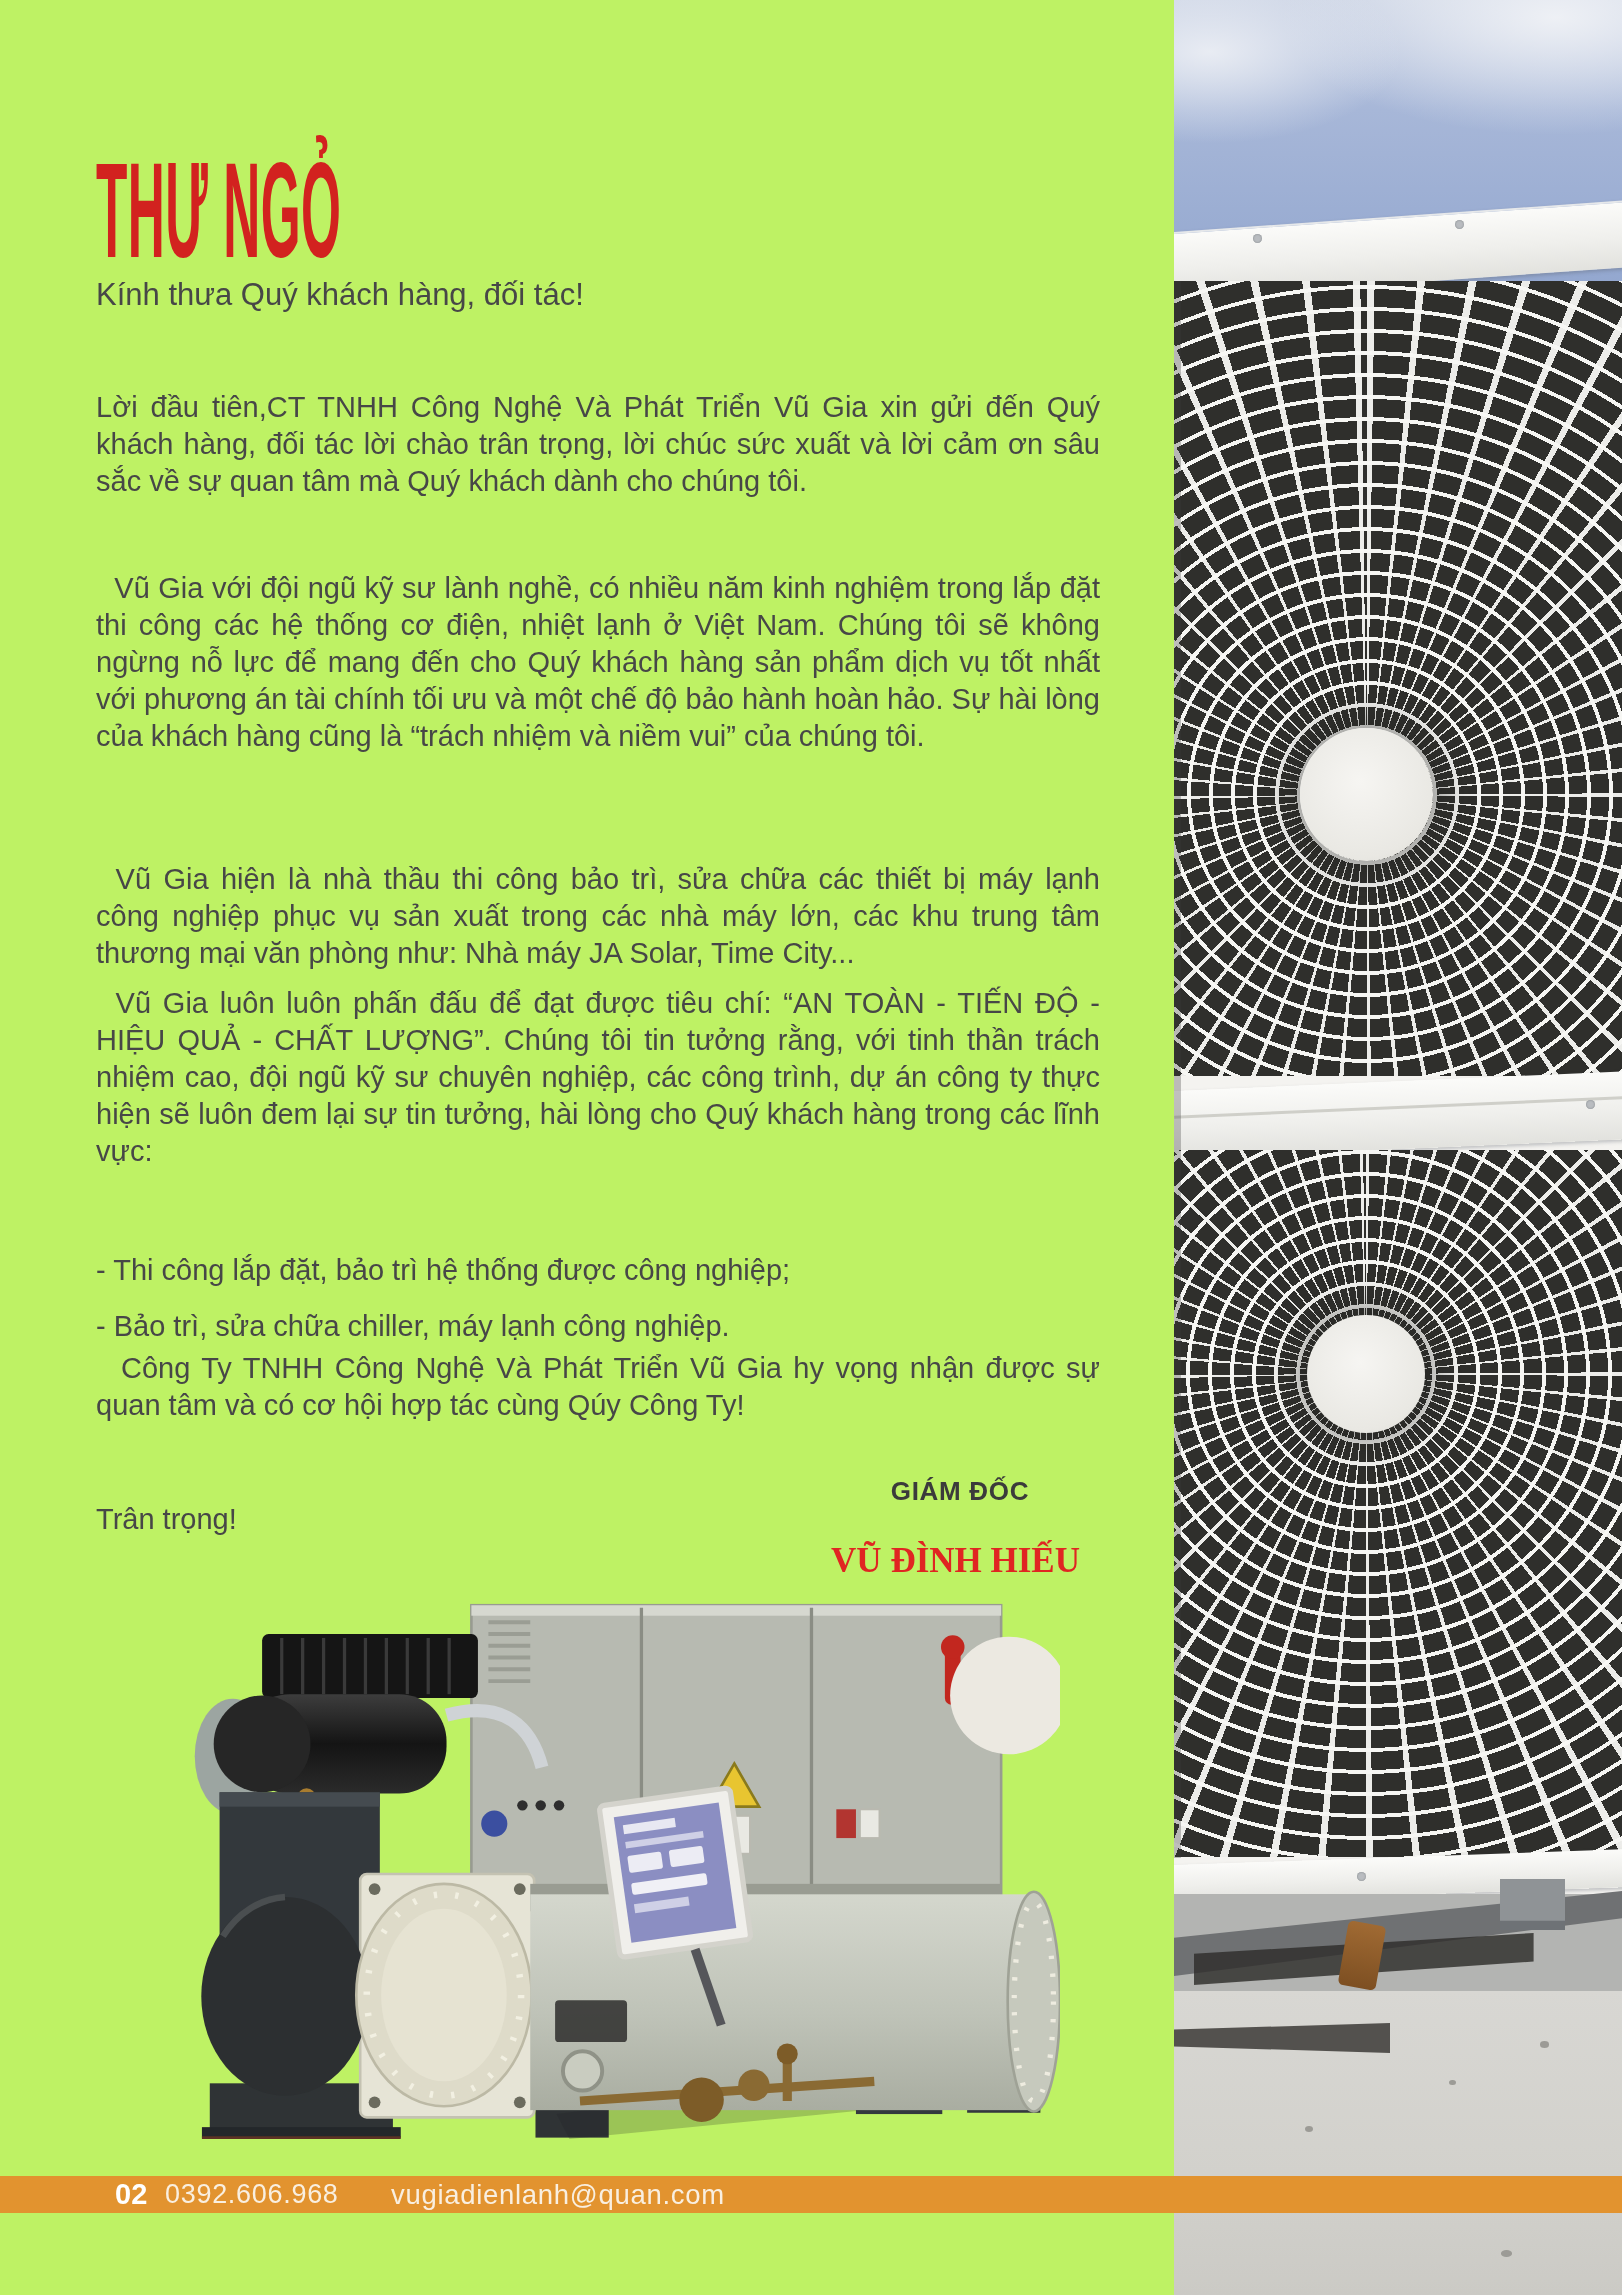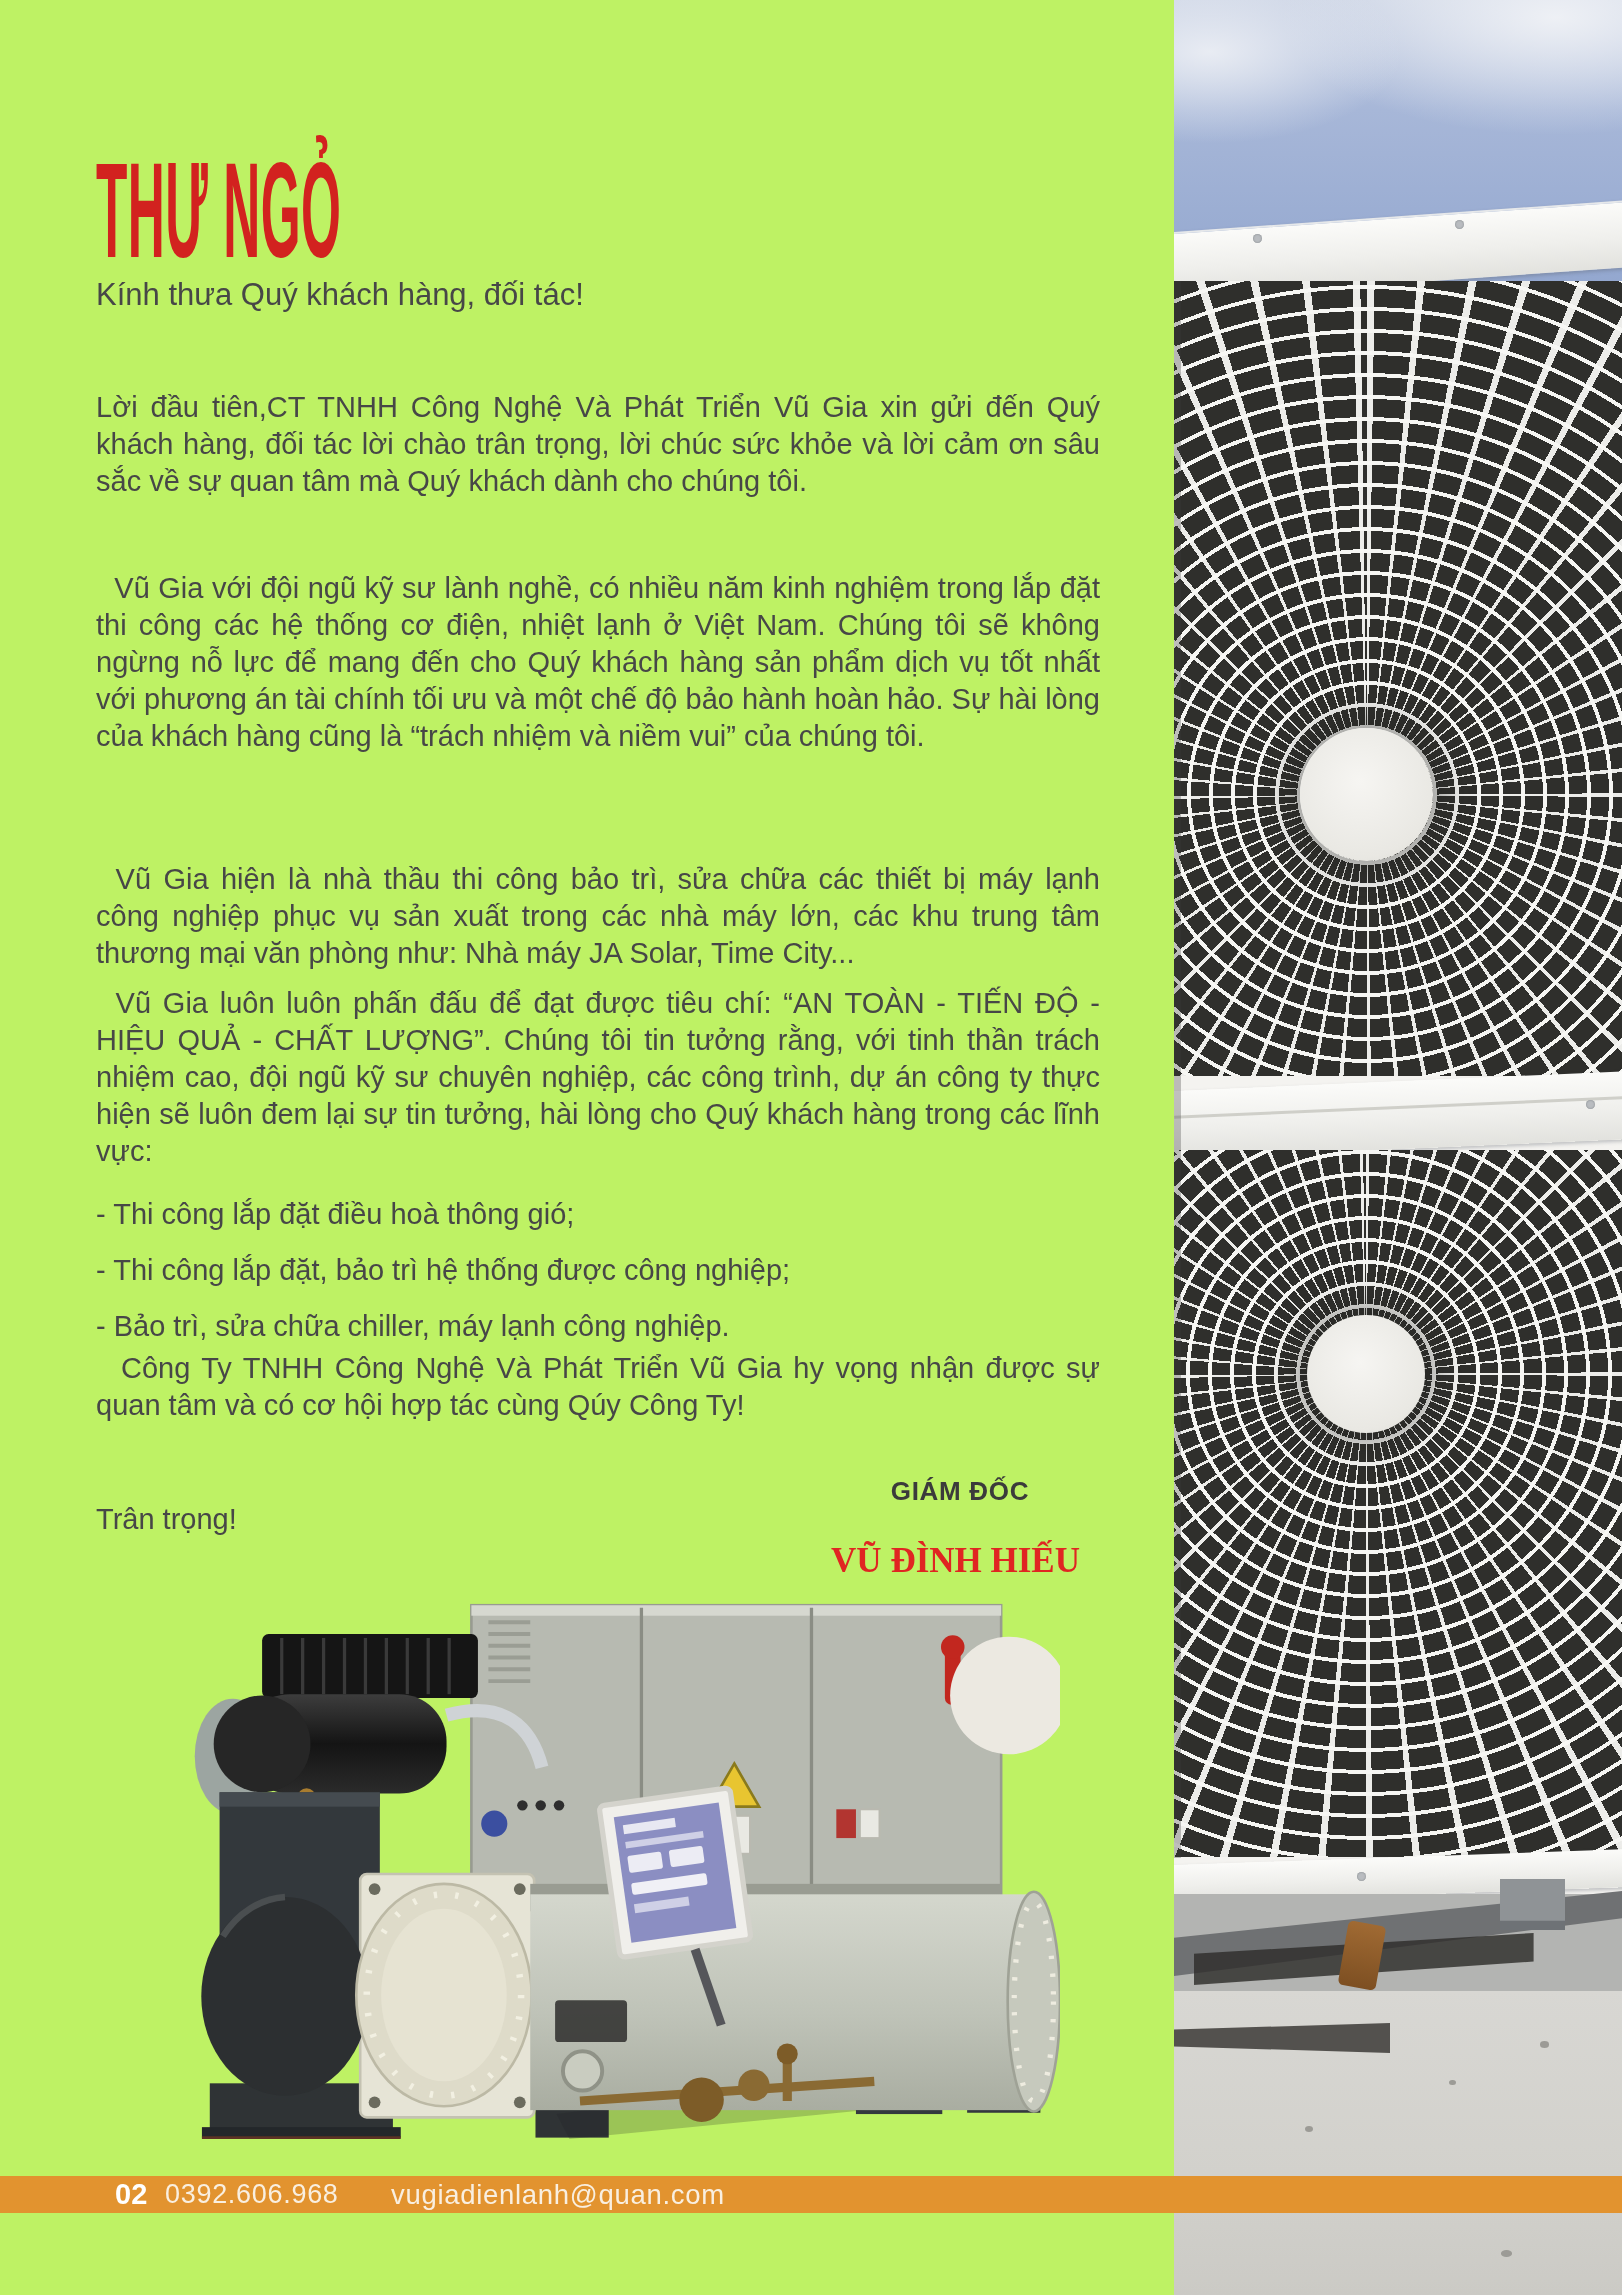--- a/index.html
+++ b/index.html
@@ -108,25 +108,24 @@
   #footer-email{position:absolute;left:391px;font-size:27.5px;color:#f9efe0;letter-spacing:0.7px;}
 </style>
 </head>
 <body>
 
 <div id="page">
 
   <div class="abs" id="page-title" style="color: rgb(210, 34, 31);">THƯ NGỎ</div>
 
   <div class="abs single" id="greeting">Kính thưa Quý khách hàng, đối tác!</div>
-  <div class="abs body-text" id="para-1">Lời đầu tiên,CT TNHH Công Nghệ Và Phát Triển Vũ Gia xin gửi đến Quý khách hàng, đối tác lời chào trân trọng, lời chúc sức khỏe và lời cảm ơn sâu sắc về sự quan tâm mà Quý khách dành cho chúng tôi.</div>
+  <div class="abs body-text" id="para-1">Lời đầu tiên,CT TNHH Công Nghệ Và Phát Triển Vũ Gia xin gửi đến Quý khách hàng, đối tác lời chào trân trọng, lời chúc sức xuất và lời cảm ơn sâu sắc về sự quan tâm mà Quý khách dành cho chúng tôi.</div>
   <div class="abs body-text" id="para-2">Vũ Gia  với đội ngũ kỹ sư lành nghề, có nhiều năm kinh nghiệm trong lắp đặt thi công các hệ thống cơ điện, nhiệt lạnh ở Việt Nam. Chúng tôi sẽ không ngừng nỗ lực để mang đến cho Quý khách hàng sản phẩm dịch vụ tốt nhất với phương án tài chính tối ưu và một chế độ bảo hành hoàn hảo. Sự hài lòng của khách hàng cũng là “trách nhiệm và niềm vui” của chúng tôi.</div>
   <div class="abs body-text" id="para-3">Vũ Gia  hiện là nhà thầu thi công bảo trì, sửa chữa các thiết bị máy lạnh công nghiệp phục vụ sản xuất trong các nhà máy lớn, các khu trung tâm thương mại văn phòng như: Nhà máy JA Solar, Time City...</div>
   <div class="abs body-text" id="para-4">Vũ Gia  luôn luôn phấn đấu để đạt được tiêu chí: “AN TOÀN - TIẾN ĐỘ - HIỆU QUẢ - CHẤT LƯỢNG”. Chúng tôi tin tưởng rằng, với tinh thần trách nhiệm cao, đội ngũ kỹ sư chuyên nghiệp, các công trình, dự án công ty thực hiện sẽ luôn đem lại sự tin tưởng, hài lòng cho Quý khách hàng trong các lĩnh vực:</div>
-  <div class="abs body-text single" id="bullet-1">- Thi công lắp đặt điều hoà thông gió;</div>
   <div class="abs body-text single" id="bullet-2">- Thi công lắp đặt, bảo trì hệ thống được công nghiệp;</div>
   <div class="abs body-text single" id="bullet-3">- Bảo trì, sửa chữa chiller, máy lạnh công nghiệp.</div>
   <div class="abs body-text" id="closing">Công Ty TNHH Công Nghệ Và Phát Triển Vũ Gia hy vọng nhận được sự quan tâm và có cơ hội hợp tác cùng Qúy Công Ty!</div>
   <div class="abs body-text single" id="regards">Trân trọng!</div>
 
   <div class="abs" id="director-role">GIÁM ĐỐC</div>
   <div class="abs" id="director-name" style="color: rgb(224, 37, 34);">VŨ ĐÌNH HIẾU</div>
 
   <svg class="abs" id="chiller" viewBox="0 0 1370 830" xmlns="http://www.w3.org/2000/svg">
     <defs>

